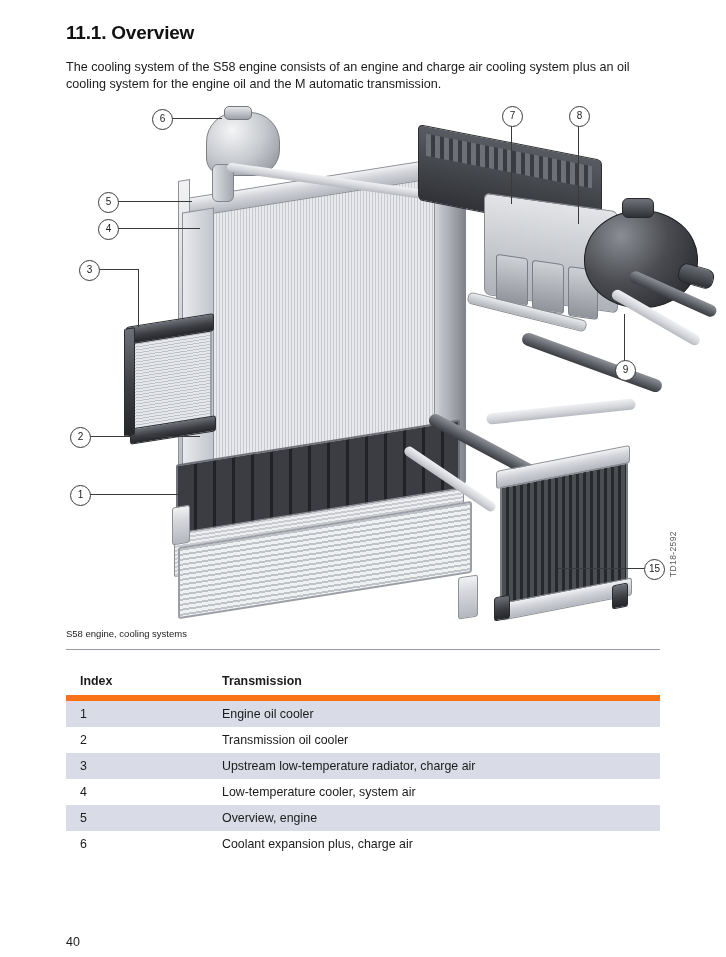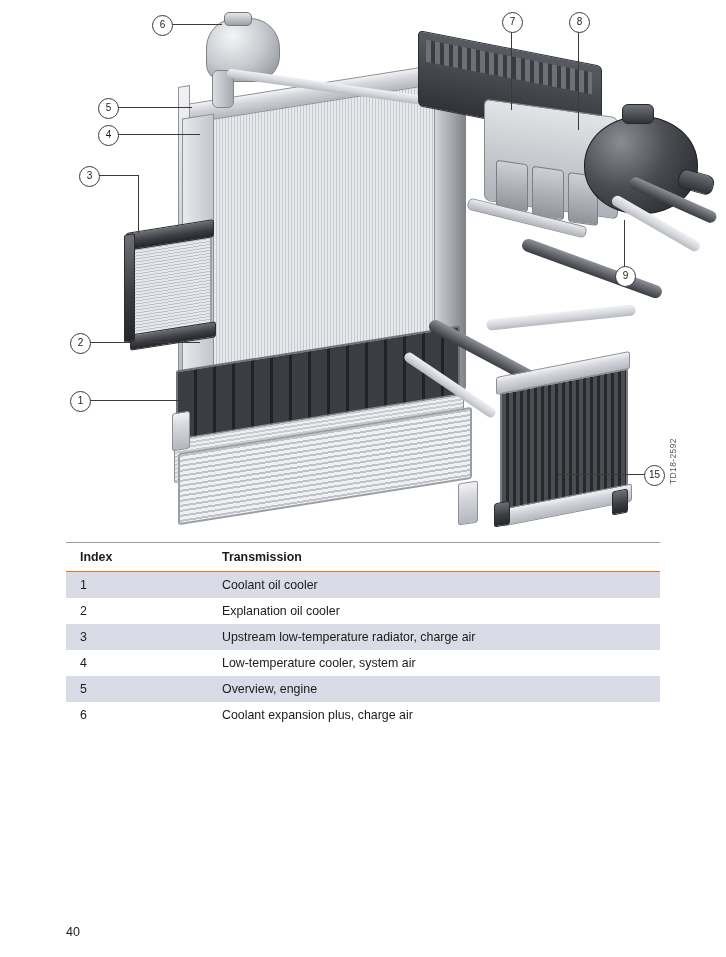--- a/index.html
+++ b/index.html
@@ -86,23 +86,23 @@
   .tbl {
     width: 594px;
     border-collapse: collapse;
     font-size: 12.4px;
     margin-top: 10px;
   }
   .tbl th {
     text-align: left;
     font-weight: bold;
     font-size: 12.4px;
-    padding: 7px 0 7px 14px;
+    padding: 24px 0 7px 14px;
     border-top: 1px solid #9a9aa2;
-    border-bottom: 1px solid #f97316;
+    border-bottom: 6px solid #f97316;
     background: #ffffff;
   }
   .tbl td {
     padding: 6px 0 6px 14px;
     border: none;
   }
   .tbl tr.alt td {
     background: #d9dbe6;
   }
   .col-index { width: 128px; }
@@ -144,21 +144,23 @@
   .hose-light {
     background: linear-gradient(180deg,#f0f1f3 0%,#d2d4d9 60%,#b6b9bf 100%);
     border-radius: 9px;
   }
 </style>
 </head>
 <body>
 
 <div class="page">
 
-
+  <h1 class="heading">11.1. Overview</h1>
+
+  <p class="intro">The cooling system of the S58 engine consists of an engine and charge air cooling system plus an oil cooling system for the engine oil and the M automatic transmission.</p>
 
   <div class="figure">
     <div class="fig-stage">
 
       <div class="part rad-core" style="left:118px; top:88px; width:255px; height:295px; transform: skewY(-9deg);"></div>
       <div class="part metal" style="left:114px; top:72px; width:264px; height:18px; transform: skewY(-9deg); border-radius:3px;"></div>
       <div class="part metal" style="left:118px; top:380px; width:258px; height:16px; transform: skewY(-9deg); border-radius:3px;"></div>
       <div class="part metal" style="left:112px; top:74px; width:10px; height:318px; transform: skewY(-9deg);"></div>
       <div class="part metal" style="left:368px; top:52px; width:16px; height:322px; transform: skewY(-9deg); background:linear-gradient(90deg,#d4d6da,#9fa2a9);"></div>
       <div class="part" style="left:378px; top:60px; width:22px; height:320px; transform: skewY(-9deg); background:linear-gradient(90deg,#b9bcc2,#7e8188); border-radius:4px;"></div>
@@ -250,36 +252,37 @@
       <div class="callout" style="left:4px; top:379px;">1</div>
       <div class="callout" style="left:436px; top:0px;">7</div>
       <div class="callout" style="left:503px; top:0px;">8</div>
       <div class="callout" style="left:549px; top:254px;">9</div>
       <div class="callout" style="left:578px; top:453px;">15</div>
 
       <div class="vert-code">TD18-2592</div>
     </div>
   </div>
 
+  <div class="fig-caption">S58 engine, cooling systems</div>
 
   <table class="tbl">
     <thead>
       <tr>
         <th class="col-index">Index</th>
         <th>Transmission</th>
       </tr>
     </thead>
     <tbody>
       <tr class="alt">
         <td>1</td>
-        <td>Coolant oil cooler</td>
+        <td>Engine oil cooler</td>
       </tr>
       <tr>
         <td>2</td>
-        <td>Explanation oil cooler</td>
+        <td>Transmission oil cooler</td>
       </tr>
       <tr class="alt">
         <td>3</td>
         <td>Upstream low-temperature radiator, charge air</td>
       </tr>
       <tr>
         <td>4</td>
         <td>Low-temperature cooler, system air</td>
       </tr>
       <tr class="alt">

